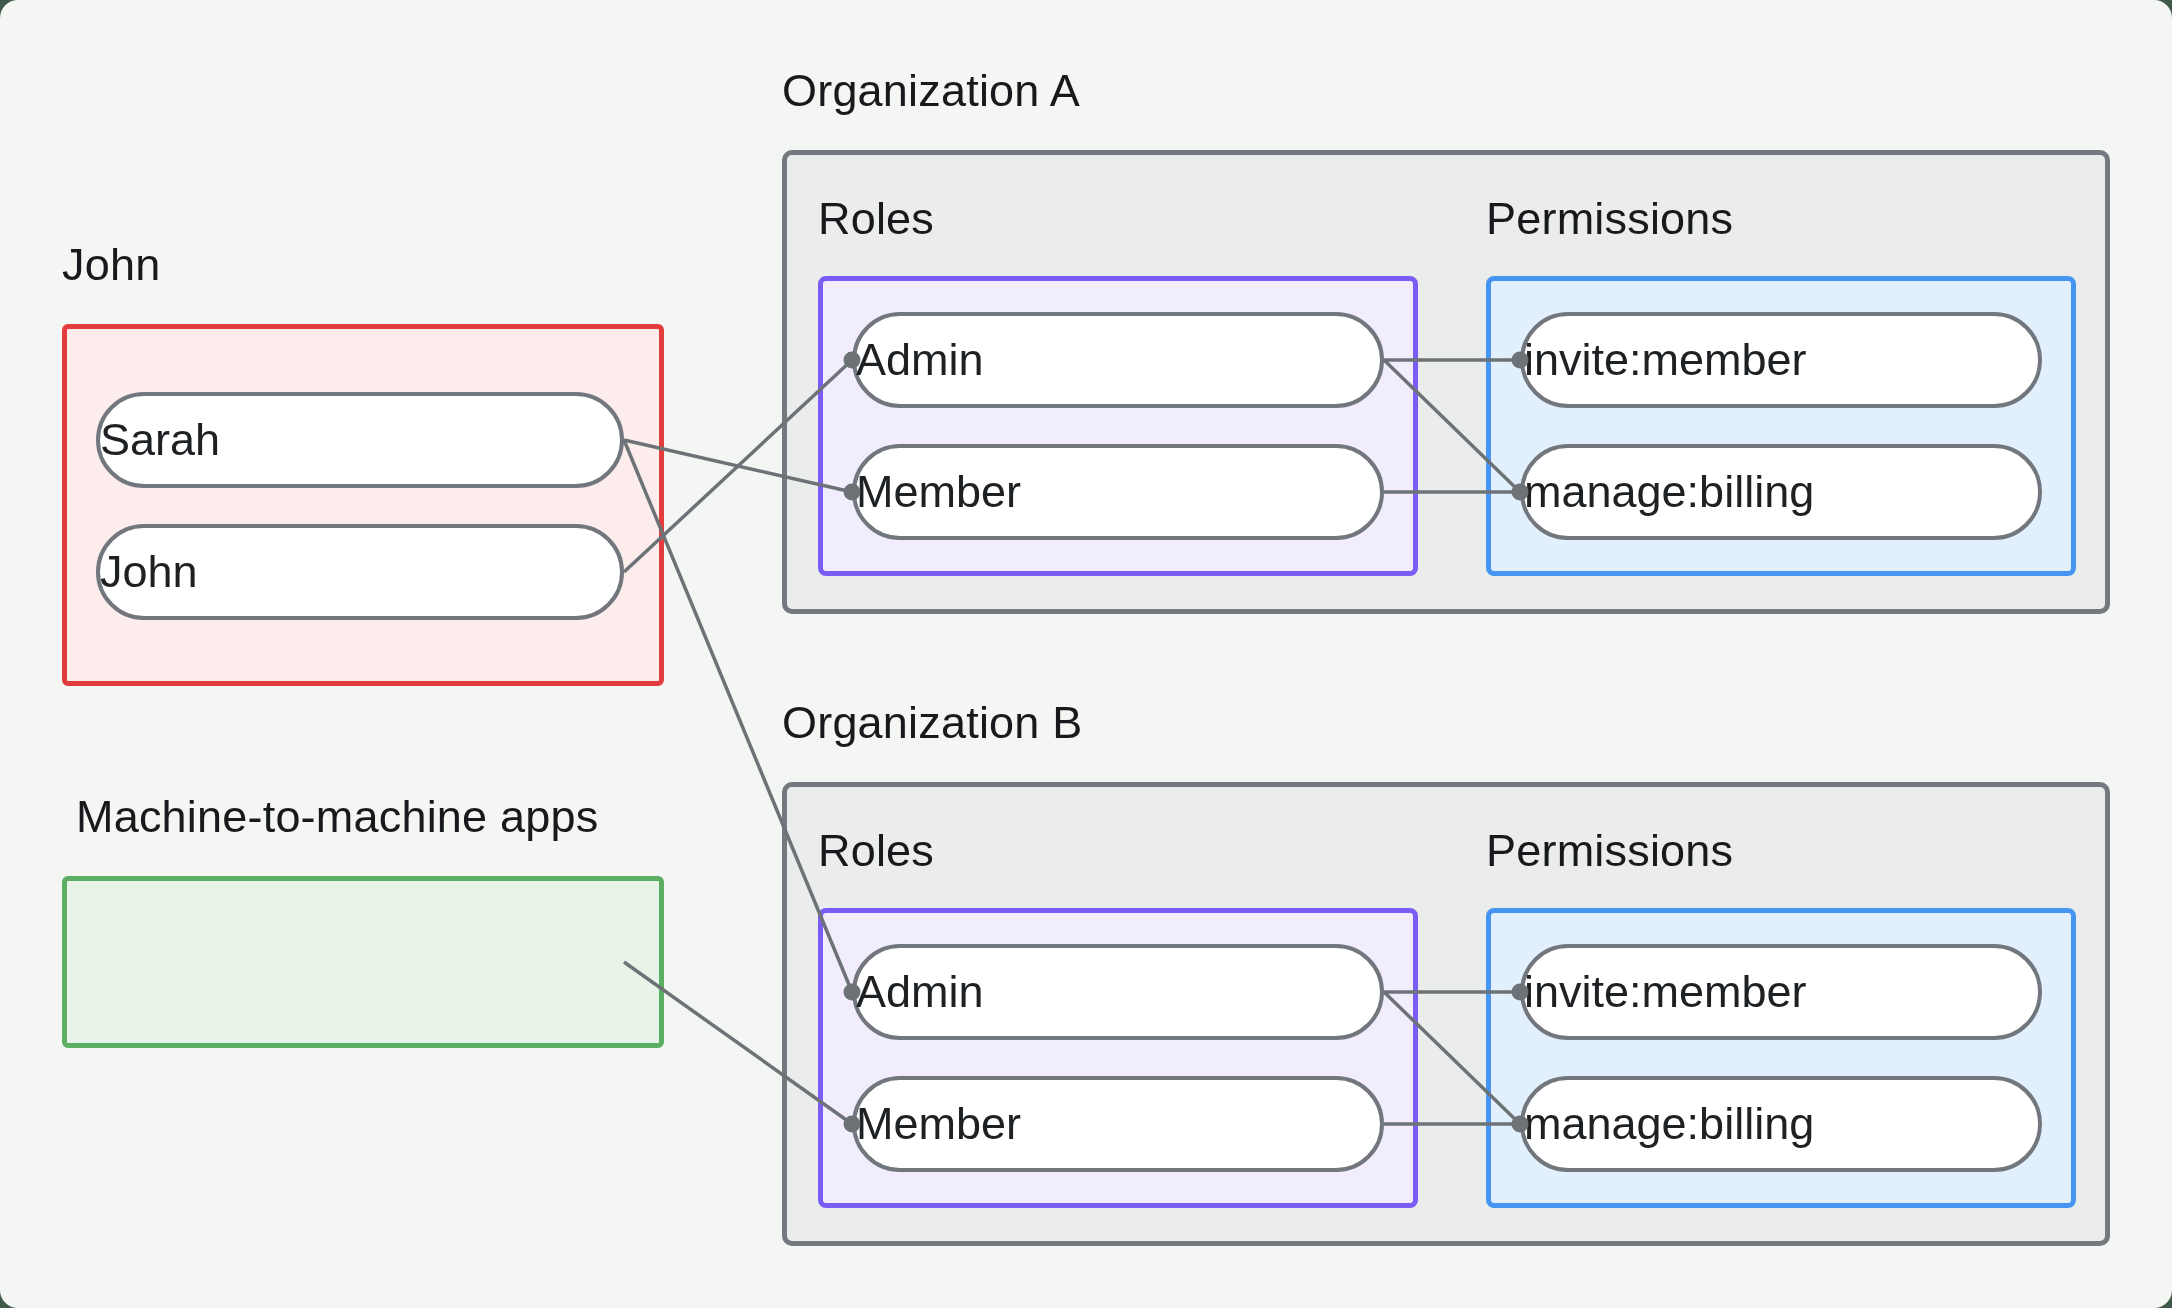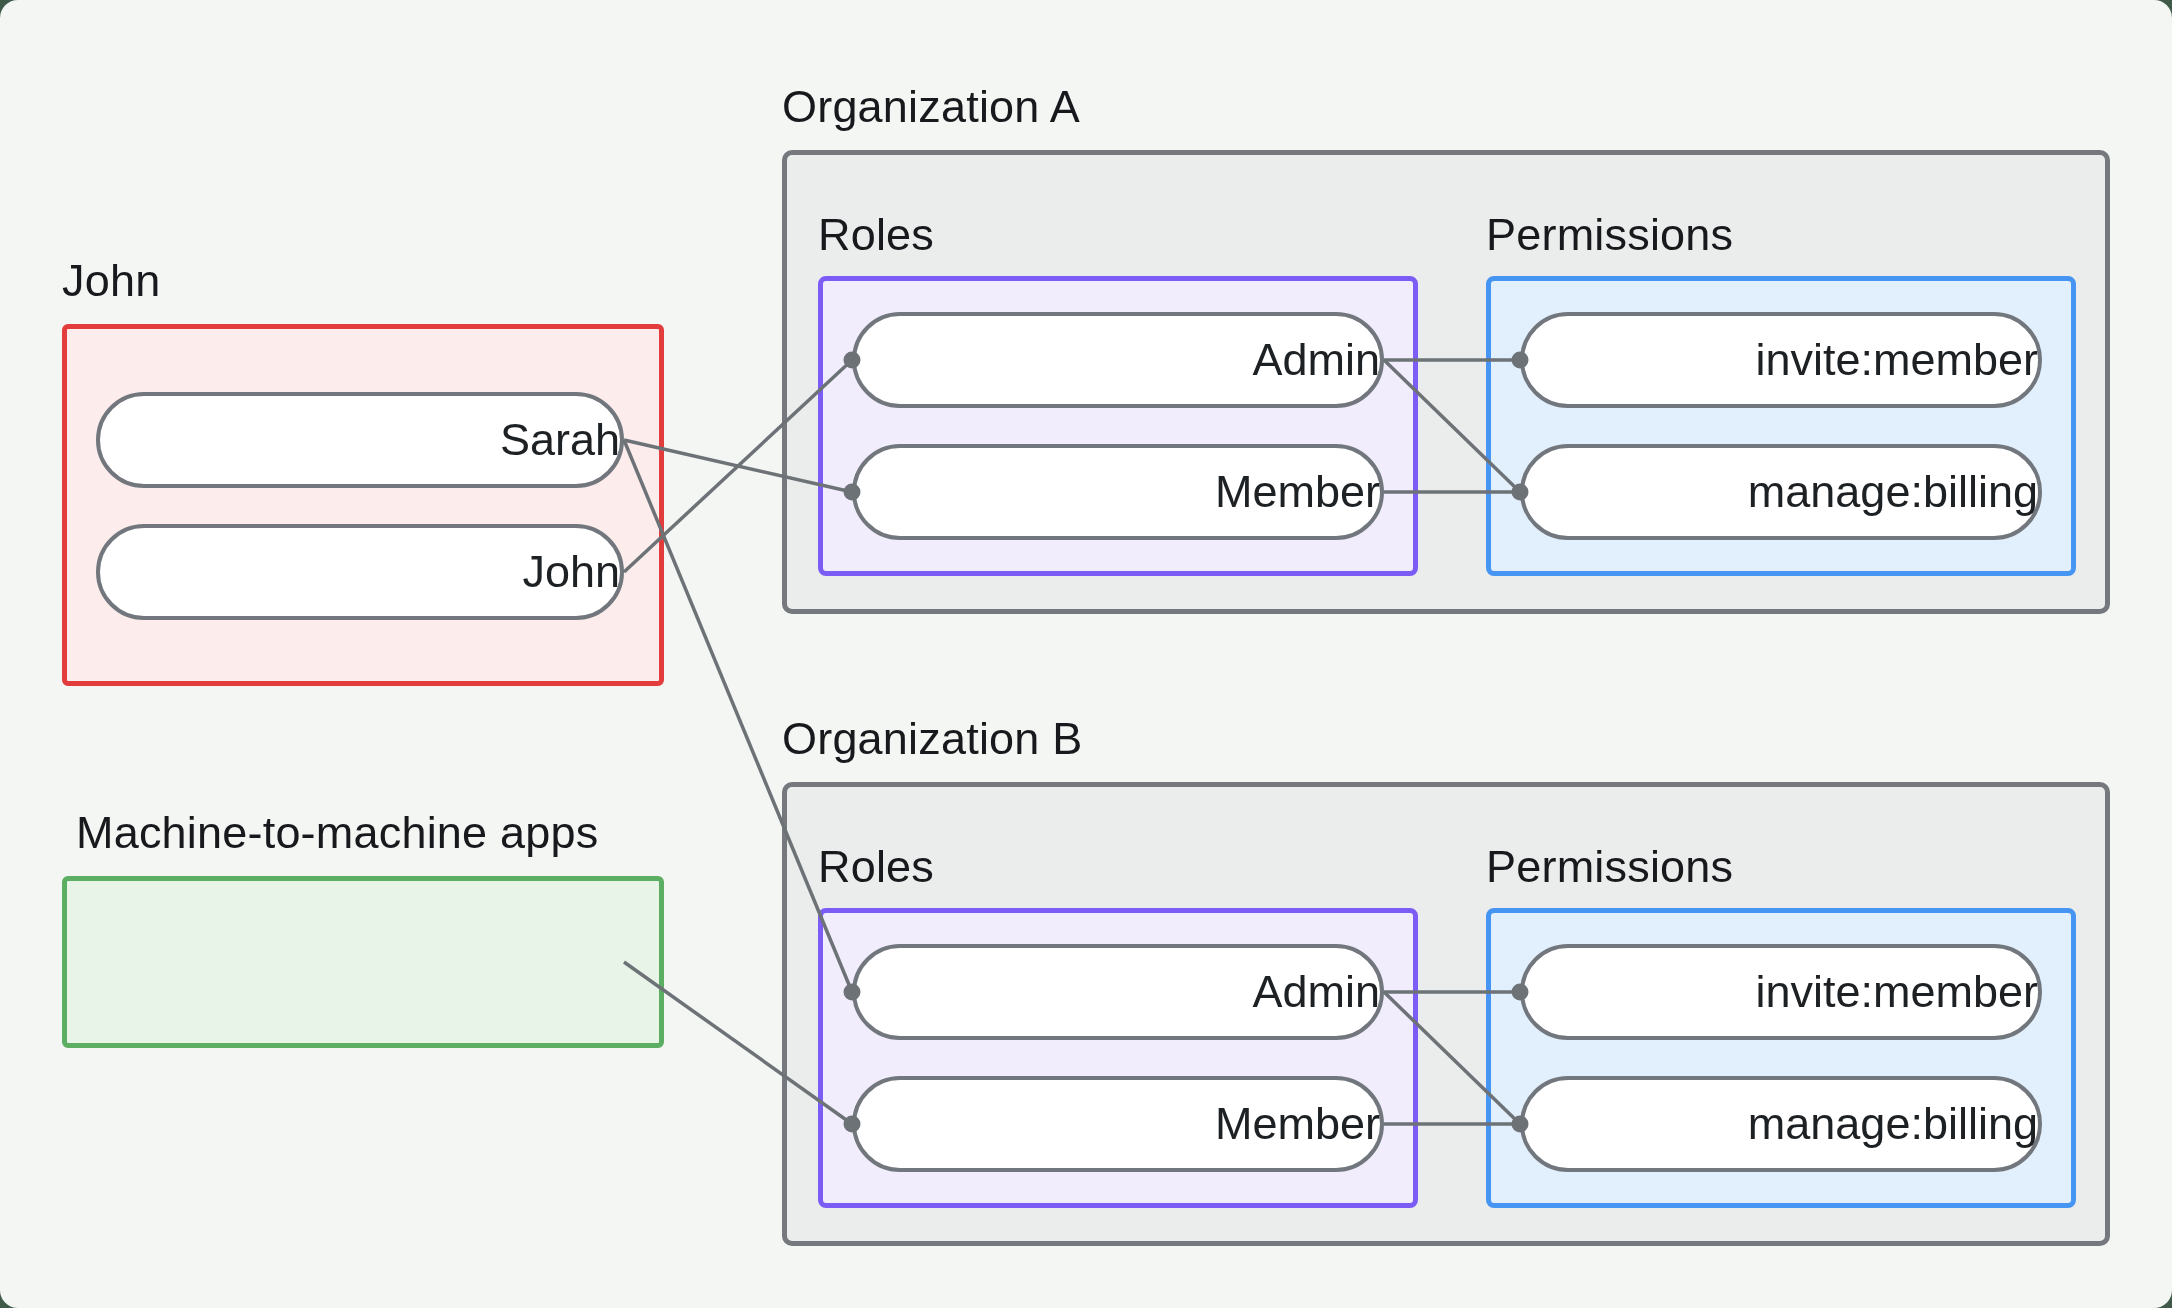--- a/index.html
+++ b/index.html
@@ -17,40 +17,39 @@
     border-radius: 18px;
     overflow: hidden;
   }
   .label {
     position: absolute;
     white-space: nowrap;
     font-size: 45px;
     line-height: 54px;
     color: #17191c;
     letter-spacing: 0.2px;
-    margin-top: 16px;
   }
   .frame {
     position: absolute;
     box-sizing: border-box;
   }
   .frame.red    { border: 5px solid #e23c3c; background: #fcedec; border-radius: 6px; }
   .frame.green  { border: 5px solid #5cae62; background: #e9f4e9; border-radius: 6px; }
   .frame.gray   { border: 5px solid #75797e; background: #ebedec; border-radius: 10px; }
   .frame.purple { border: 5px solid #7b5cf5; background: #f2edfd; border-radius: 8px; }
   .frame.blue   { border: 5px solid #4795f2; background: #e2effc; border-radius: 8px; }
   .pill {
     position: absolute;
     box-sizing: border-box;
     background: #ffffff;
     border: 4px solid #72777d;
     border-radius: 48px;
     display: flex;
     align-items: center;
-    justify-content: flex-end;
+    justify-content: flex-start;
     font-size: 45px;
     color: #1e2124;
     white-space: nowrap;
   }
   
   #users-label   { left: 62px;  top: 238px; }
   #users-box     { left: 62px;  top: 324px; width: 602px; height: 362px; }
   #pill-sarah    { left: 96px;  top: 392px; width: 528px; height: 96px; }
   #pill-john     { left: 96px;  top: 524px; width: 528px; height: 96px; }
   #m2m-label     { left: 76px;  top: 790px; }

